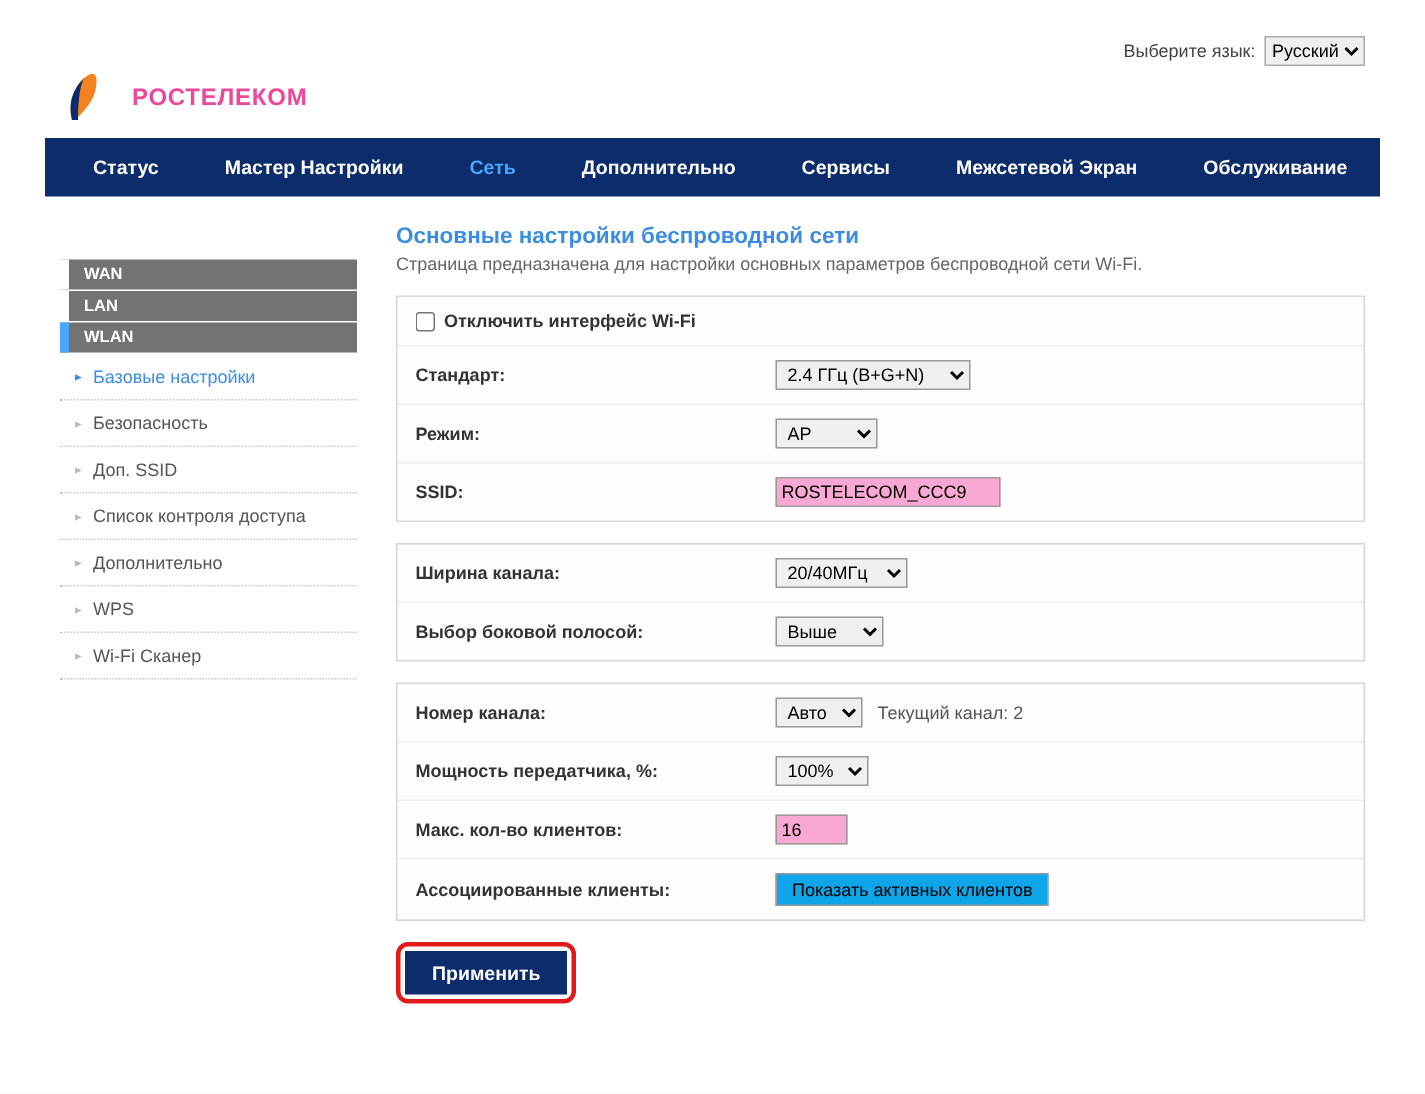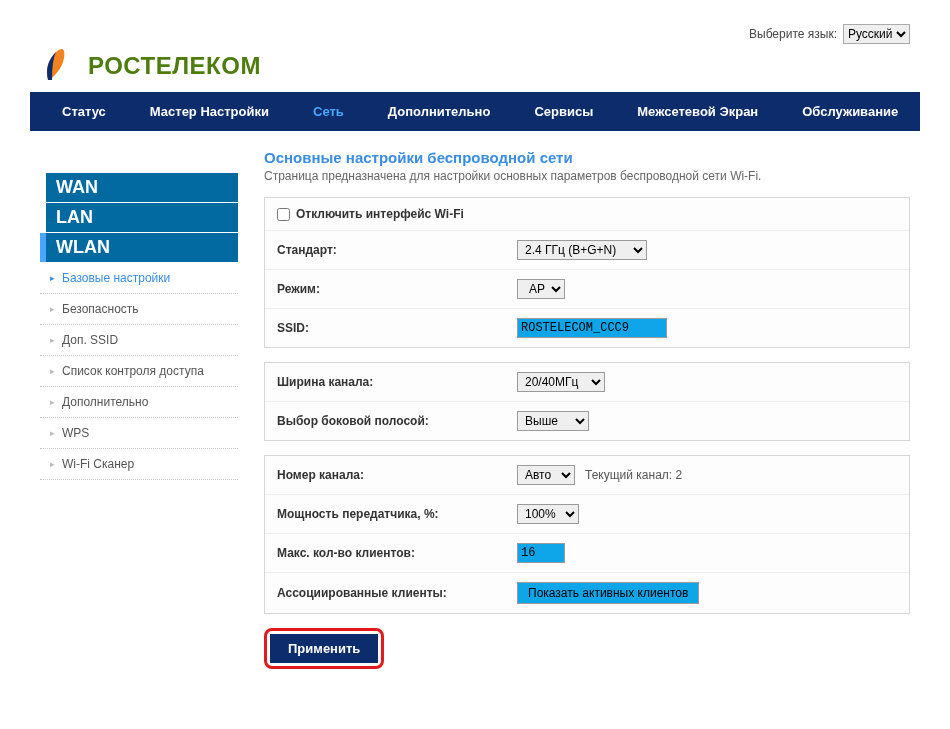--- a/index.html
+++ b/index.html
@@ -43,22 +43,22 @@
   }
   .logo-ear {
     width: 40px;
     height: 40px;
     position: relative;
     margin-right: 8px;
   }
   .logo-ear svg { width: 40px; height: 40px; }
   .brand-text {
     font-weight: bold;
-    font-size: 24px;
-    color: #4d7c0f;
+    font-size: 16px;
+    color: #ec4899;
     letter-spacing: 0.5px;
   }
   .main-nav {
     background: #0d2c6b;
     display: flex;
     padding: 0 10px;
   }
   .main-nav .nav-item {
     color: #fff;
     font-weight: bold;
@@ -68,24 +68,24 @@
     white-space: nowrap;
   }
   .main-nav .nav-item.active { color: #4aa6ff; }
   .content {
     display: flex;
     padding: 18px 10px 30px 10px;
     gap: 26px;
   }
   .sidebar { width: 198px; flex: 0 0 198px; }
   .sidebar-section {
-    background: #0369a1;
+    background: #737373;
     color: #fff;
     font-weight: bold;
-    font-size: 18px;
+    font-size: 11px;
     padding: 4px 10px;
     border-left: 6px solid #fff;
     margin-bottom: 1px;
   }
   .sidebar-section.light {
     border-left: 6px solid #4aa6ff;
   }
   .sidebar-list { list-style: none; }
   .sidebar-list li {
     border-bottom: 1px dotted #c7c7c7;
@@ -141,21 +141,21 @@
     align-items: center;
     gap: 10px;
   }
   .row select, .row input[type=text] {
     font-size: 12px;
     padding: 1px 3px;
     border: 1px solid #9a9a9a;
     background: #efefef;
     height: 20px;
   }
-  .row input[type=text] { background: #0ea5e9; font-family: Liberation Mono, monospace; }
+  .row input[type=text] { background: #f9a8d4; }
   .row .inline-note { color: #555; font-size: 12px; }
   .row button.small {
     font-size: 12px;
     padding: 2px 10px;
     border: 1px solid #9a9a9a;
     background: #0ea5e9;
     cursor: pointer;
     height: 22px;
   }
   .apply-wrap { margin-top: 4px; }
@@ -244,21 +244,21 @@
             <div class="label">Стандарт:</div>
             <div class="field">
               <select style="width:130px;">
                 <option>2.4 ГГц (B+G+N)</option>
               </select>
             </div>
           </div>
           <div class="row">
             <div class="label">Режим:</div>
             <div class="field">
-              <select style="width:48px;text-align:right;">
+              <select style="width:68px;">
                 <option>AP</option>
               </select>
             </div>
           </div>
           <div class="row">
             <div class="label">SSID:</div>
             <div class="field">
               <input type="text" style="width: 150px;" value="ROSTELECOM_CCC9">
             </div>
           </div>

